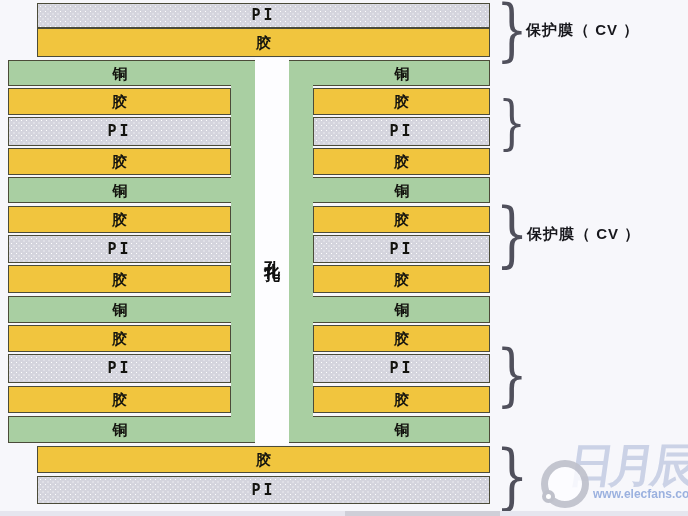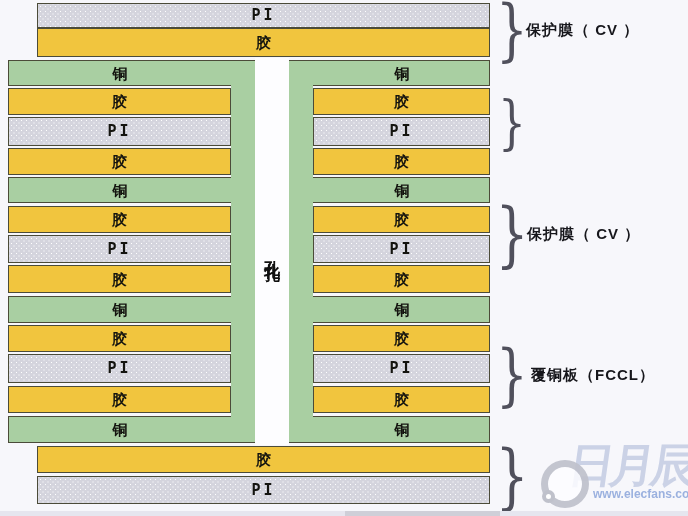--- a/index.html
+++ b/index.html
@@ -202,21 +202,20 @@
     </div>
   <div class="brace" style="top:348px;height:54px;">
     <span style="font-size:50px;transform:scaleY(1.35);">}</span>
     </div>
   <div class="brace" style="top:448px;height:56px;">
     <span style="font-size:52px;transform:scaleY(1.35);">}</span>
     </div>
 
   <span class="anno" style="left:526px;top:21px;">保护膜（ CV ）</span>
   <span class="anno" style="left:527px;top:225px;">保护膜（ CV ）</span>
-  <span class="anno" style="left:531px;top:366px;">覆铜板（FCCL）</span>
 
   <div class="wm">
     <span class="wm-seal">日月辰</span>
     <span class="wm-ring">
       <span class="wm-ring-dot"></span>
     </span>
     <span class="wm-url">www.elecfans.com</span>
   </div>
 
   <div class="strip"></div>

